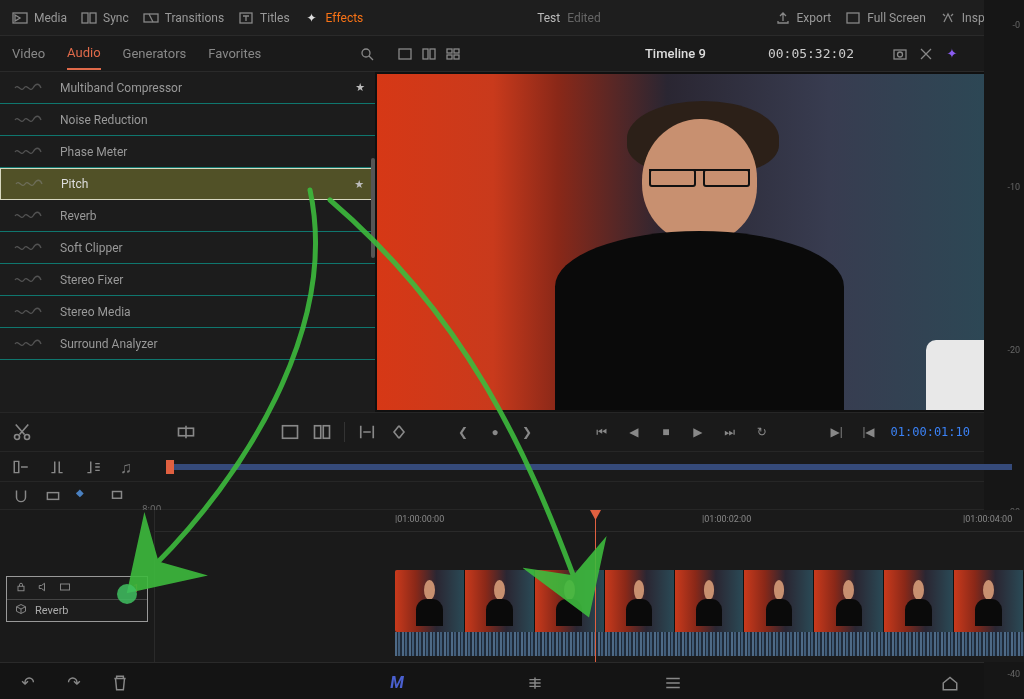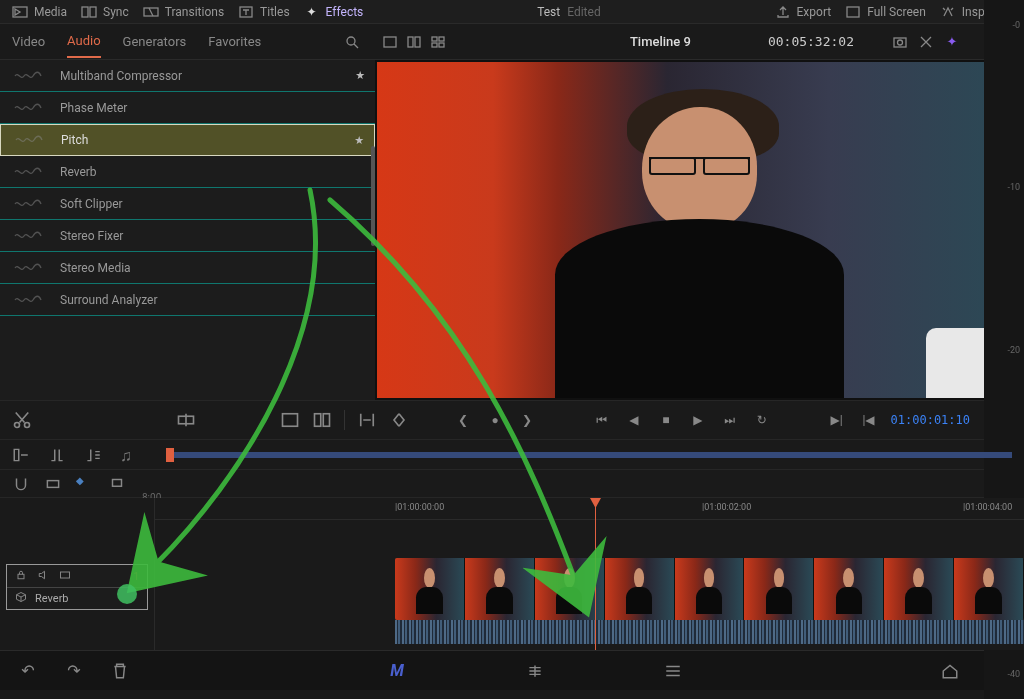--- a/index.html
+++ b/index.html
@@ -1,30 +1,30 @@
 <!DOCTYPE html>
 <html><head>
 <meta charset="utf-8">
 <style>
   * { margin: 0; padding: 0; box-sizing: border-box; font-family: -apple-system, BlinkMacSystemFont, "Segoe UI", Roboto, sans-serif; }
   html, body { width: 1024px; height: 699px; background: #1a1a1a; color: #aaa; overflow: hidden; }
-  .topbar { height: 24px; display: flex; align-items: center; padding: 0 12px; background: #1e1e1e; border-bottom: 1px solid #2a2a2a; font-size: 12px; gap: 14px; }
+  .topbar { height: 36px; display: flex; align-items: center; padding: 0 12px; background: #1e1e1e; border-bottom: 1px solid #2a2a2a; font-size: 12px; gap: 14px; }
   .topbar .group { display: flex; align-items: center; gap: 6px; color: #999; cursor: pointer; }
   .topbar .group.active { color: #ddd; }
   .topbar .spacer { flex: 1; }
   .topbar .title { color: #bbb; }
   .topbar .title .edited { color: #666; margin-left: 4px; }
   .icon { width: 16px; height: 16px; display: inline-flex; align-items: center; justify-content: center; }
   .tabbar { height: 36px; display: flex; align-items: center; padding: 0 12px; background: #1a1a1a; border-bottom: 1px solid #2a2a2a; font-size: 13px; gap: 22px; }
   .tabbar .tab { color: #888; cursor: pointer; padding: 8px 0; }
   .tabbar .tab.active { color: #e06a4a; border-bottom: 2px solid #e06a4a; }
   .tabbar .spacer { flex: 1; }
   .tabbar .mini-icons { display: flex; gap: 8px; color: #666; }
   .tabbar .timeline-title { color: #ddd; font-weight: 500; }
-  .tabbar .timecode { font-family: monospace; color: #ccc; font-size: 13px; margin-left: 55px; }
+  .tabbar .timecode { font-family: monospace; color: #ccc; font-size: 13px; margin-left: 40px; }
   .tabbar .right-icons { display: flex; gap: 10px; margin-left: 16px; color: #888; }
 
   .main { display: flex; height: 340px; background: #1a1a1a; }
   .effects-panel { width: 375px; background: #1c1c1c; overflow: hidden; position: relative; }
   .effect-row { height: 32px; display: flex; align-items: center; padding: 0 10px 0 10px; gap: 14px; font-size: 12px; color: #999; cursor: pointer; border-bottom: 1px solid #0f766e; }
   .effect-row.selected { background: rgba(180,180,60,0.35); border: 1px solid #d8d8c0; color: #ddd; position: relative; }
   .effect-row .eicon { width: 36px; height: 20px; display: flex; align-items: center; justify-content: center; opacity: 0.5; }
   .effect-row .star { margin-left: auto; font-size: 11px; color: #bbb; }
   .effects-scroll { position: absolute; right: 0; top: 86px; width: 4px; height: 100px; background: #555; border-radius: 2px; }
 
@@ -119,21 +119,21 @@
     <span class="icon">
         <svg viewBox="0 0 16 16">
           <rect class="sicon" x="2" y="3" width="12" height="10"></rect>
           <path class="sicon" d="M5 6h6M8 6v5"></path>
         </svg>
       </span>
     <span>Titles</span>
   </div>
   <div class="group active">
     <span class="icon" style="color:#ddd">✦</span>
-    <span style="color:#c4b5fd">Effects</span>
+    <span style="color:#f97316">Effects</span>
   </div>
   <div class="spacer"></div>
   <div class="title">
     <span>Test</span>
     <span class="edited">Edited</span>
   </div>
   <div class="spacer"></div>
   <div class="group">
     <span class="icon">
         <svg viewBox="0 0 16 16">
@@ -222,20 +222,28 @@
   <div class="effects-panel" id="effects-list">
       <div class="effect-row">
         <span class="eicon">
           <svg width="30" height="16" viewBox="0 0 30 16">
             <path class="sicon" d="M2 8c3-5 6 5 9 0s6 5 9 0 6-5 8 0"></path>
           </svg>
         </span>
   <span>Multiband Compressor</span>
   <span class="star">★</span>
       </div>
+      <div class="effect-row">
+        <span class="eicon">
+          <svg width="30" height="16" viewBox="0 0 30 16">
+            <path class="sicon" d="M2 8c3-5 6 5 9 0s6 5 9 0 6-5 8 0"></path>
+          </svg>
+        </span>
+  <span>Noise Reduction</span>
+  </div>
       <div class="effect-row">
         <span class="eicon">
           <svg width="30" height="16" viewBox="0 0 30 16">
             <path class="sicon" d="M2 8c3-5 6 5 9 0s6 5 9 0 6-5 8 0"></path>
           </svg>
         </span>
   <span>Phase Meter</span>
   </div>
       <div class="effect-row selected">
         <span class="eicon">

